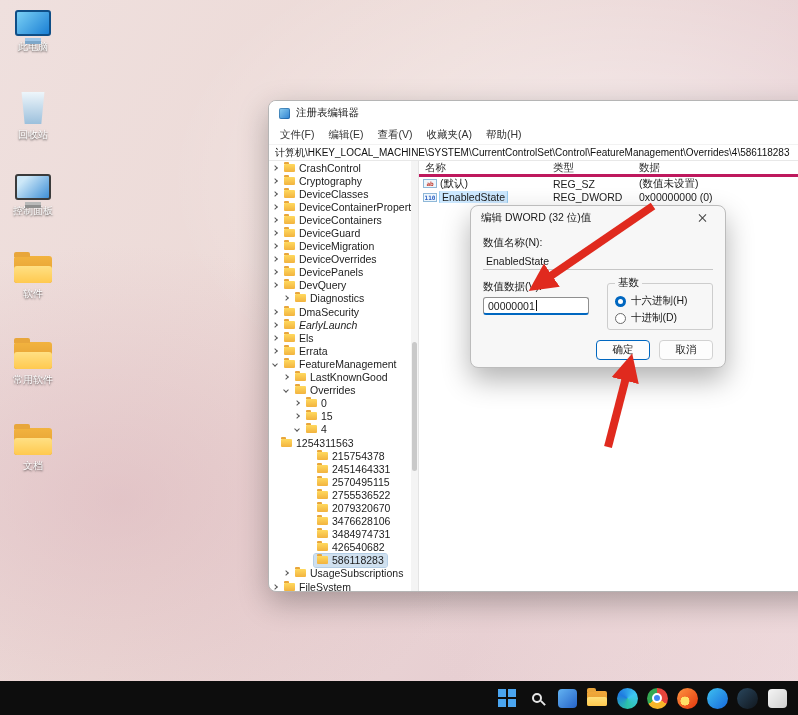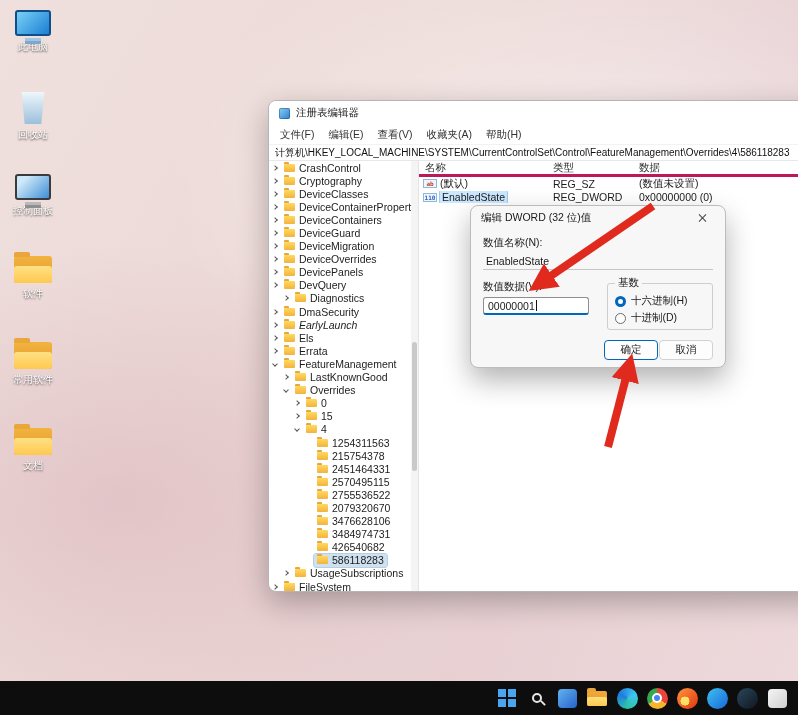--- a/index.html
+++ b/index.html
@@ -81,21 +81,21 @@
   .namefield{margin-top:3px;height:17px;line-height:17px;padding-left:3px;border-bottom:1px solid #c6c6c6}
   .row2{margin-top:6px;display:flex;height:56px}
   .r2left{width:118px}
   .datainput{margin-top:3px;width:106px;height:18px;background:#fff;border:1px solid #8f8f8f;border-bottom:2px solid #0067c0;border-radius:3px;display:flex;align-items:center;padding-left:4px}
   .caret{width:1px;height:11px;background:#111;margin-left:1px}
   .basebox{flex:1;margin-left:6px;border:1px solid #cdcdcd;border-radius:3px;padding:1px 7px;height:54px;background:#f7f7f7}
   .basebox legend{padding:0 3px}
   .radio{display:flex;align-items:center;gap:5px;margin-top:3px}
   .rb{width:11px;height:11px;border-radius:50%;border:1px solid #6b6b6b;background:#fff;flex:0 0 auto}
   .rb.sel{border:3.5px solid #0067c0}
-  .dbtns{margin-top:8px;display:flex;justify-content:flex-end;gap:1px}
+  .dbtns{margin-top:8px;display:flex;justify-content:flex-end;gap:9px}
   .btn{width:54px;height:20px;font-size:10.5px;background:#fdfdfd;border:1px solid #d2d2d2;border-radius:4px;font-family:inherit;color:#1a1a1a}
   .btn.ok{border:1.5px solid #0067c0}
 
   
   .arrows{position:absolute;left:0;top:0;z-index:30;pointer-events:none}
 
   
   .taskbar{position:absolute;left:0;bottom:0;width:798px;height:34px;background:#0d0d0d;z-index:40}
   #taskbar-icons{position:absolute;left:494px;top:4px;display:flex;gap:4px}
   .tbi{width:26px;height:26px;border-radius:4px;display:flex;align-items:center;justify-content:center}
@@ -316,21 +316,21 @@
                 <span>15</span>
               </span>
             </div>
             <div class="trow" style="padding-left: 25px;">
               <span class="chev exp"></span>
               <span class="tinner">
                 <span class="tfolder"></span>
                 <span>4</span>
               </span>
             </div>
-            <div class="trow" style="padding-left: 36px; align-items: flex-end;">
+            <div class="trow" style=" align-items: flex-end;">
               <span class="chev none"></span>
               <span class="tinner">
                 <span class="tfolder"></span>
                 <span>1254311563</span>
               </span>
             </div>
             <div class="trow" style="padding-left: 36px;">
               <span class="chev none"></span>
               <span class="tinner">
                 <span class="tfolder"></span>

